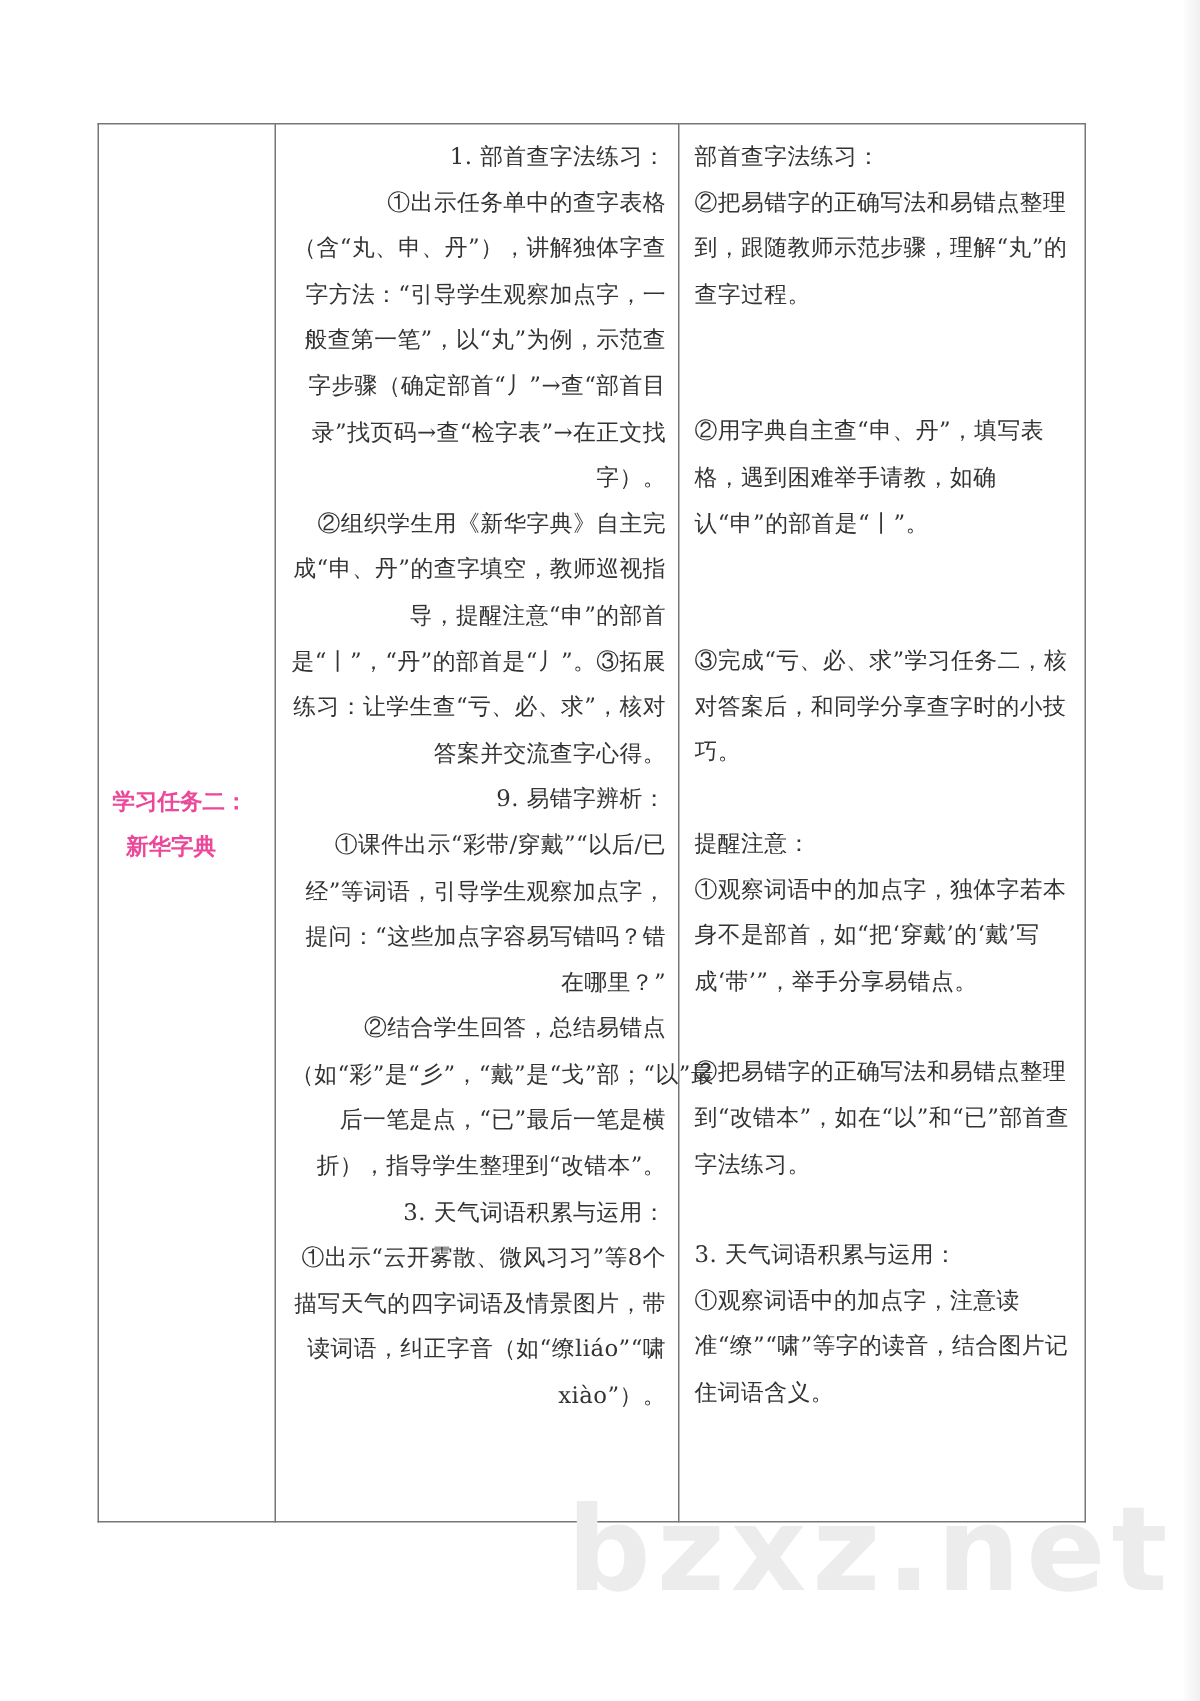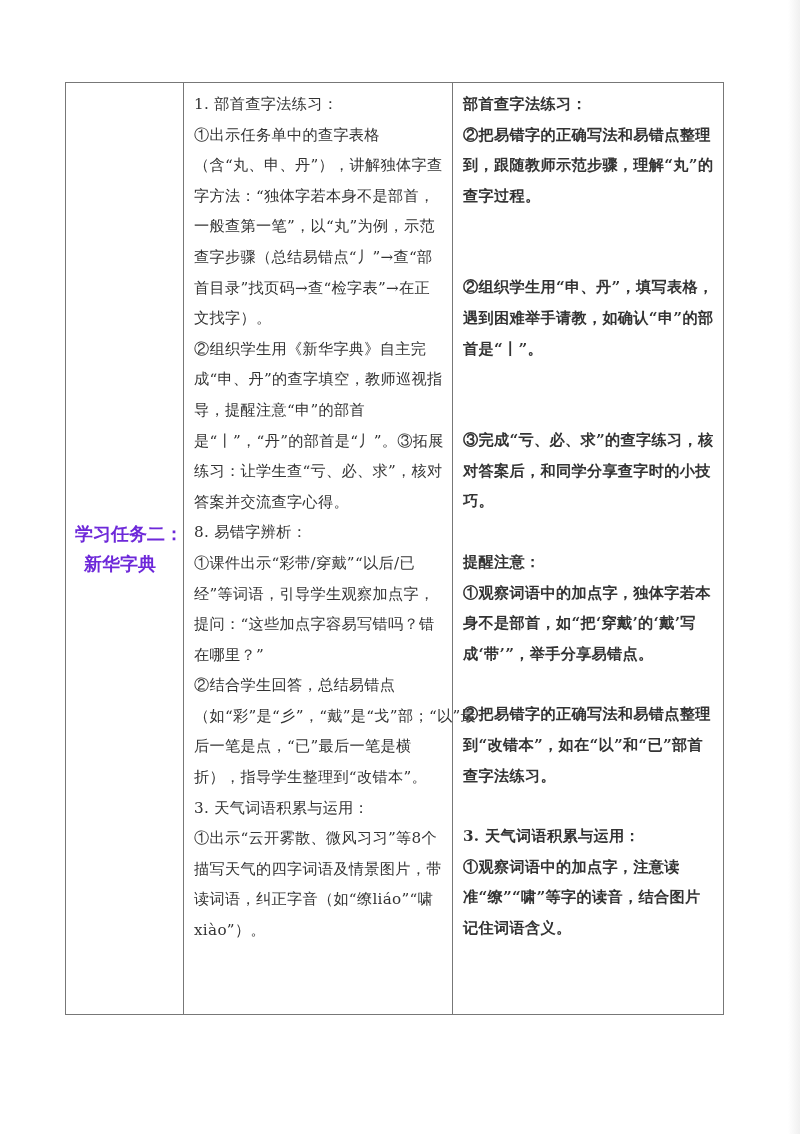--- a/index.html
+++ b/index.html
@@ -5,24 +5,24 @@
     html, body { margin: 0; padding: 0; background: #ffffff; }
     body { width: 800px; height: 1134px; position: relative; overflow: hidden;
       font-family: "DejaVu Serif", "Liberation Serif", serif; color: #333333; }
     .page { position: absolute; left: 0; top: 0; width: 800px; height: 1134px; background: #fff; }
     .right-shadow { position: absolute; left: 788px; top: 0; width: 12px; height: 1134px;
       background: linear-gradient(to right, #ffffff, #f0f0f0); }
     table.lesson { position: absolute; left: 65px; top: 82px; width: 658px; height: 933px;
       border-collapse: collapse; table-layout: fixed; }
     table.lesson td { border: 1.5px solid #777777; vertical-align: top; padding: 0; }
     td.col-task { width: 117px; vertical-align: middle !important; }
-    td.col-teacher { width: 268px; }
-    td.col-student { width: 270px; font-weight: bold; }
-    .task-label { font-family: "DejaVu Sans", "Liberation Sans", sans-serif; font-size: 18px;
-      font-weight: bold; color: #6d28d9; line-height: 30px; padding-left: 9px; }
+    td.col-teacher { width: 268px; text-align: right; }
+    td.col-student { width: 270px; }
+    .task-label { font-family: "DejaVu Sans", "Liberation Sans", sans-serif; font-size: 15px;
+      font-weight: bold; color: #ec4899; line-height: 30px; padding-left: 9px; }
     .task-label .l2 { padding-left: 9px; display: block; }
     .cell-body { padding: 6px 8px 0 10px; font-size: 15.2px; line-height: 30.6px; letter-spacing: 0.3px; }
     .para { display: block; }
     .gap { display: block; }
     .watermark { position: absolute; left: 378px; top: 995px; font-family: "DejaVu Sans", "Liberation Sans", sans-serif;
       font-weight: bold; font-size: 78px; color: #ececec; letter-spacing: 4px; line-height: 1; }
   </style>
 </head>
 <body>
 
@@ -34,44 +34,45 @@
         <tr>
       <td class="col-task">
         <div class="task-label">
           <span class="l1">学习任务二：</span>
           <span class="l2">新华字典</span>
         </div>
       </td>
       <td class="col-teacher">
         <div class="cell-body">
           <span class="para">1. 部首查字法练习：</span>
-          <span class="para">①出示任务单中的查字表格（含“丸、申、丹”），讲解独体字查字方法：“独体字若本身不是部首，一般查第一笔”，以“丸”为例，示范查字步骤（总结易错点“丿”→查“部首目录”找页码→查“检字表”→在正文找字）。</span>
+          <span class="para">①出示任务单中的查字表格（含“丸、申、丹”），讲解独体字查字方法：“引导学生观察加点字，一般查第一笔”，以“丸”为例，示范查字步骤（确定部首“丿”→查“部首目录”找页码→查“检字表”→在正文找字）。</span>
           <span class="para">②组织学生用《新华字典》自主完成“申、丹”的查字填空，教师巡视指导，提醒注意“申”的部首是“丨”，“丹”的部首是“丿”。③拓展练习：让学生查“亏、必、求”，核对答案并交流查字心得。</span>
-          <span class="para">8. 易错字辨析：</span>
+          <span class="para">9. 易错字辨析：</span>
           <span class="para">①课件出示“彩带/穿戴”“以后/已经”等词语，引导学生观察加点字，提问：“这些加点字容易写错吗？错在哪里？”</span>
           <span class="para">②结合学生回答，总结易错点（如“彩”是“彡”，“戴”是“戈”部；“以”最后一笔是点，“已”最后一笔是横折），指导学生整理到“改错本”。</span>
           <span class="para">3. 天气词语积累与运用：</span>
           <span class="para">①出示“云开雾散、微风习习”等8个描写天气的四字词语及情景图片，带读词语，纠正字音（如“缭liáo”“啸xiào”）。</span>
         </div>
       </td>
       <td class="col-student">
         <div class="cell-body">
           <span class="para">部首查字法练习：</span>
           <span class="para">②把易错字的正确写法和易错点整理到，跟随教师示范步骤，理解“丸”的查字过程。</span>
           <span class="gap" style="height:61px"></span>
-          <span class="para">②组织学生用“申、丹”，填写表格，遇到困难举手请教，如确认“申”的部首是“丨”。</span>
+          <span class="para">②用字典自主查“申、丹”，填写表格，遇到困难举手请教，如确认“申”的部首是“丨”。</span>
           <span class="gap" style="height:61px"></span>
-          <span class="para">③完成“亏、必、求”的查字练习，核对答案后，和同学分享查字时的小技巧。</span>
+          <span class="para">③完成“亏、必、求”学习任务二，核对答案后，和同学分享查字时的小技巧。</span>
           <span class="gap" style="height:30px"></span>
           <span class="para">提醒注意：</span>
           <span class="para">①观察词语中的加点字，独体字若本身不是部首，如“把‘穿戴’的‘戴’写成‘带’”，举手分享易错点。</span>
           <span class="gap" style="height:30px"></span>
           <span class="para">②把易错字的正确写法和易错点整理到“改错本”，如在“以”和“已”部首查字法练习。</span>
           <span class="gap" style="height:30px"></span>
           <span class="para">3. 天气词语积累与运用：</span>
           <span class="para">①观察词语中的加点字，注意读准“缭”“啸”等字的读音，结合图片记住词语含义。</span>
         </div>
       </td>
     </tr>
   </tbody>
     </table>
 
+  <div class="watermark">bzxz.net</div>
 </div>
 
 </body></html>

